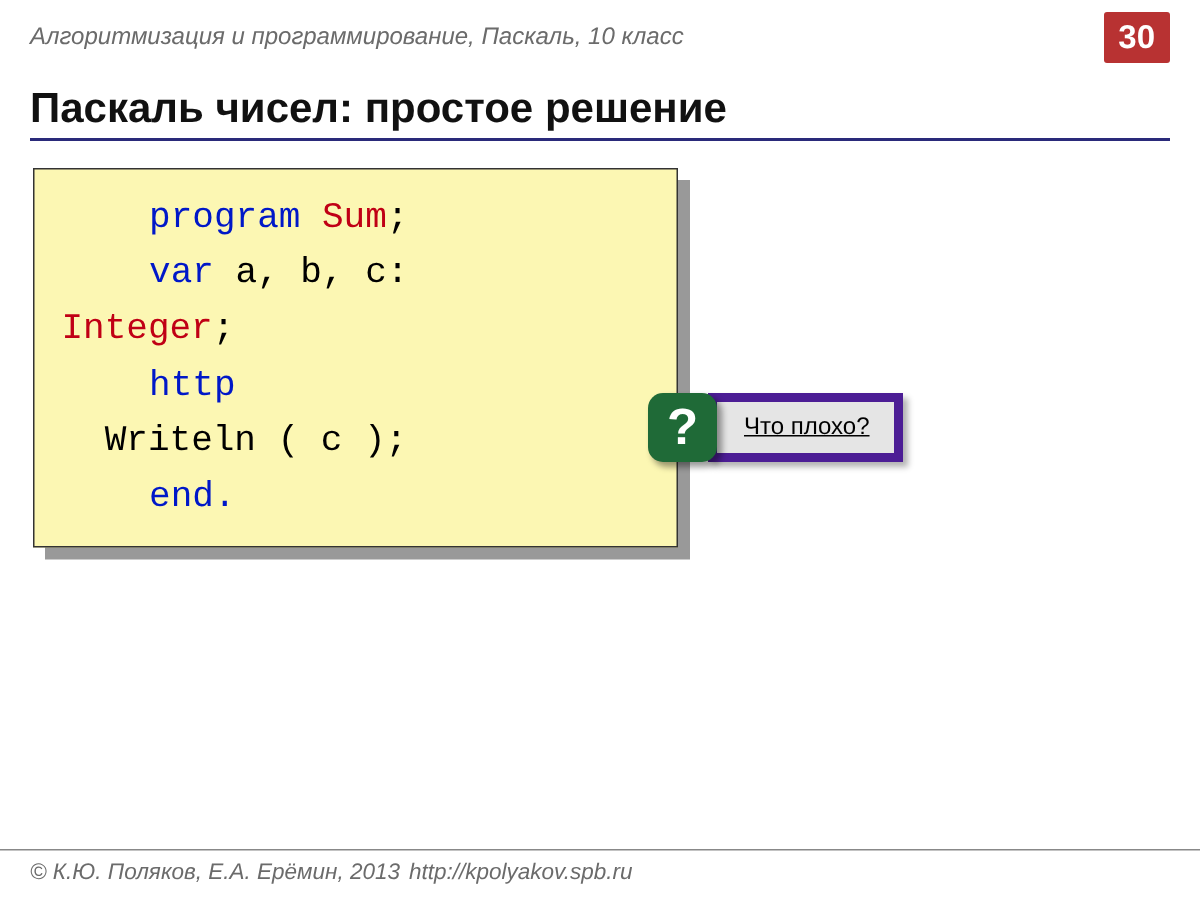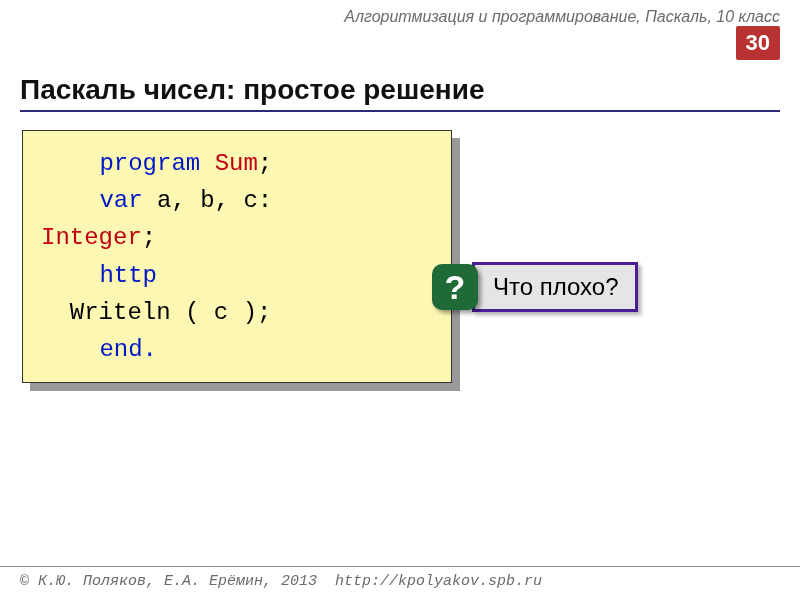--- a/index.html
+++ b/index.html
@@ -7,26 +7,25 @@
     width: 800px;
     height: 600px;
     background: #ffffff;
     font-family: Arial, Helvetica, sans-serif;
     position: relative;
     overflow: hidden;
   }
   .header {
     display: flex;
     justify-content: space-between;
-    align-items: flex-end;
+    align-items: center;
     padding: 8px 20px 6px 20px;
     color: #6b6b6b;
     font-style: italic;
     font-size: 16px;
-    flex-direction: column;
   }
   .page-number {
     background: #b83232;
     color: #fff;
     font-weight: bold;
     font-style: normal;
     padding: 4px 10px;
     border-radius: 2px;
     font-size: 22px;
   }
@@ -85,39 +84,39 @@
     align-items: center;
     justify-content: center;
     box-shadow: 3px 3px 4px rgba(0,0,0,0.4);
     z-index: 2;
     position: relative;
   }
   .callout-box {
     position: relative;
     margin-left: -6px;
     background: #e5e5e5;
-    border: 3px solid #4c1d95;
+    border: 6px solid #4c1d95;
     padding: 8px 16px 8px 18px;
-    font-size: 24px;
+    font-size: 16px;
     color: #000;
     box-shadow: 3px 3px 4px rgba(0,0,0,0.3);
+    text-decoration: underline;
   }
   .footer {
     position: absolute;
     bottom: 0;
     left: 0;
     right: 0;
     border-top: 1px solid #888;
     padding: 6px 20px 10px 20px;
     font-style: italic;
     color: #6b6b6b;
     font-size: 15px;
     display: flex;
-    gap: 18px;
-    font-family: Liberation Mono, monospace;
+    gap: 6px;
   }
 </style>
 </head>
 <body>
 
 <div class="header">
   <span>Алгоритмизация и программирование, Паскаль, 10 класс</span>
   <span class="page-number">30</span>
 </div>
 

